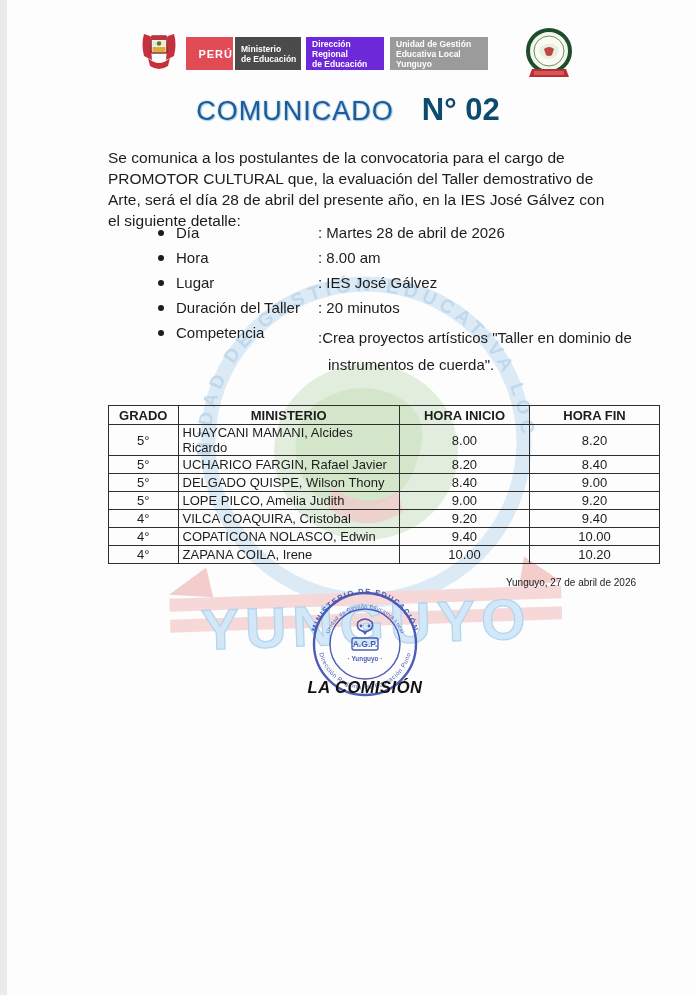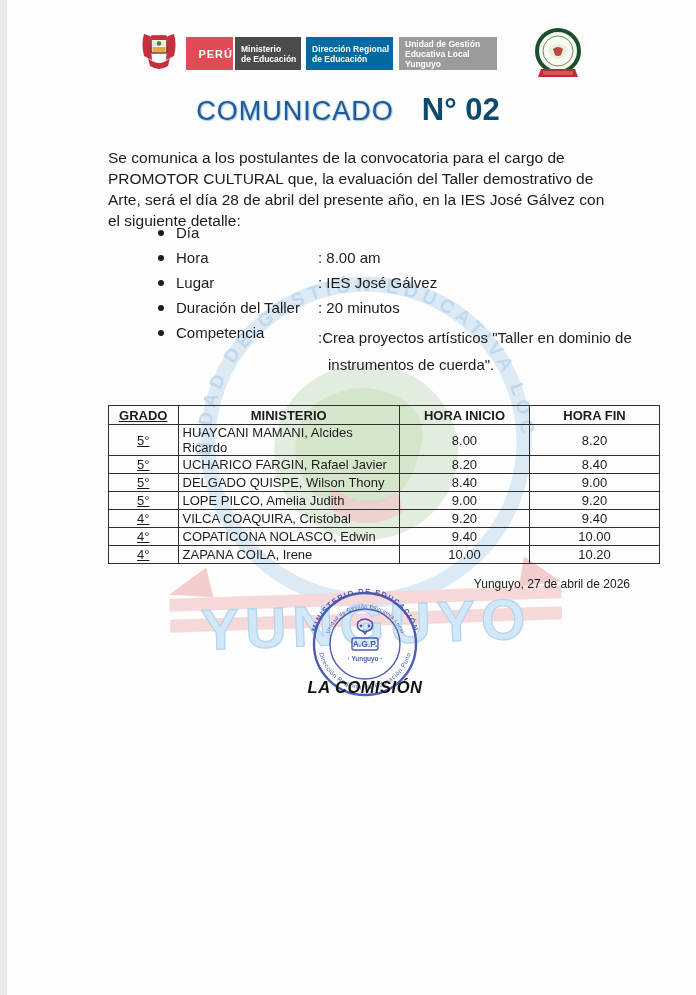--- a/index.html
+++ b/index.html
@@ -14,21 +14,21 @@
   .scan-edge{position:absolute;left:0;top:0;width:7px;height:995px;background:#ebebeb;}
 
   
   .header{position:absolute;left:140px;top:27px;display:flex;align-items:flex-start;z-index:2;}
   .coat{width:38px;height:46px;margin-top:3px;}
   .banners{display:flex;margin-top:10px;margin-left:8px;}
   .banner{height:33px;box-sizing:border-box;color:#fff;display:flex;flex-direction:column;justify-content:center;}
   .banner-peru{width:47px;background:#e04b55;align-items:flex-end;font-weight:bold;font-size:11px;letter-spacing:1px;margin-right:2px;}
   .banner-gray{padding-left:6px;font-size:8.5px;line-height:10px;font-weight:bold;}
   .banner-minedu{width:66px;background:#4b4b4b;margin-right:5px;}
-  .banner-dre{width:87px;background:#0369a1;margin-right:6px;}
+  .banner-dre{width:78px;background:#6d28d9;margin-right:6px;}
   .banner-ugel{width:98px;background:#9b9b9b;}
   .ugel-logo{width:54px;height:58px;margin-left:34px;margin-top:0px;}
 
   
   .title-row{position:absolute;left:0;top:92px;width:696px;text-align:center;z-index:2;}
   .title-main{
     font-size:27px;font-weight:normal;letter-spacing:1px;color:#1e5b98;
     text-shadow:0 0 2px #8fbcdd, 1px 1px 1px #a9cde6;
   }
   .title-num{font-size:31px;font-weight:bold;color:#0c4a6e;margin-left:28px;}
@@ -43,27 +43,27 @@
   .dot{width:6px;height:6px;border-radius:50%;background:#1c1c1c;margin:6px 12px 0 0;flex:0 0 6px;}
   .detail-label{width:142px;flex:0 0 142px;}
   .detail-value{width:305px;padding-left:10px;text-indent:-10px;}
   .details li.tall .detail-value{line-height:27px;}
 
   
   .sched{position:absolute;left:108px;top:405px;width:552px;border-collapse:collapse;z-index:2;
     font-size:13px;}
   .sched th,.sched td{border:1px solid #2e2e2e;padding:0 4px;height:17px;line-height:15px;}
   .sched thead th{font-weight:bold;text-align:center;height:18px;}
-  .col-grado{width:62px;text-align:center;text-decoration:underline;}
+  .col-grado{width:62px;text-align:center;}
   .col-name{width:228px;text-align:left;padding-left:7px;}
   .col-hi{width:131px;text-align:center;}
   .col-hf{width:131px;text-align:center;}
 
   
-  .date-line{position:absolute;right:66px;top:577px;font-size:12px;z-index:2;text-align:right;}
+  .date-line{position:absolute;right:60px;top:577px;font-size:10px;z-index:2;text-align:right;}
   .stamp{position:absolute;left:299px;top:586px;width:132px;height:118px;z-index:3;opacity:.88;}
   .signature{position:absolute;left:270px;top:678px;width:190px;text-align:center;
     font-size:16.5px;font-weight:bold;font-style:italic;letter-spacing:.5px;color:#111;z-index:4;}
 
   
   .watermark{position:absolute;left:148px;top:262px;width:440px;height:420px;z-index:0;}
 </style>
 </head>
 <body>
 
@@ -132,20 +132,21 @@
   <div class="title-row">
     <span class="title-main">COMUNICADO</span><span class="title-num">N° 02</span>
   </div>
 
   <p class="intro">Se comunica a los postulantes de la convocatoria para el cargo de PROMOTOR CULTURAL que, la evaluación del Taller demostrativo de Arte, será el día 28 de abril del presente año, en la IES José Gálvez con el siguiente detalle:</p>
 
   <ul class="details">
     <li>
       <span class="dot"></span>
       <span class="detail-label">Día</span>
+      <span class="detail-value">: Martes 28 de abril de 2026</span>
     </li>
     <li>
       <span class="dot"></span>
       <span class="detail-label">Hora</span>
       <span class="detail-value">: 8.00 am</span>
     </li>
     <li>
       <span class="dot"></span>
       <span class="detail-label">Lugar</span>
       <span class="detail-value">: IES José Gálvez</span>

